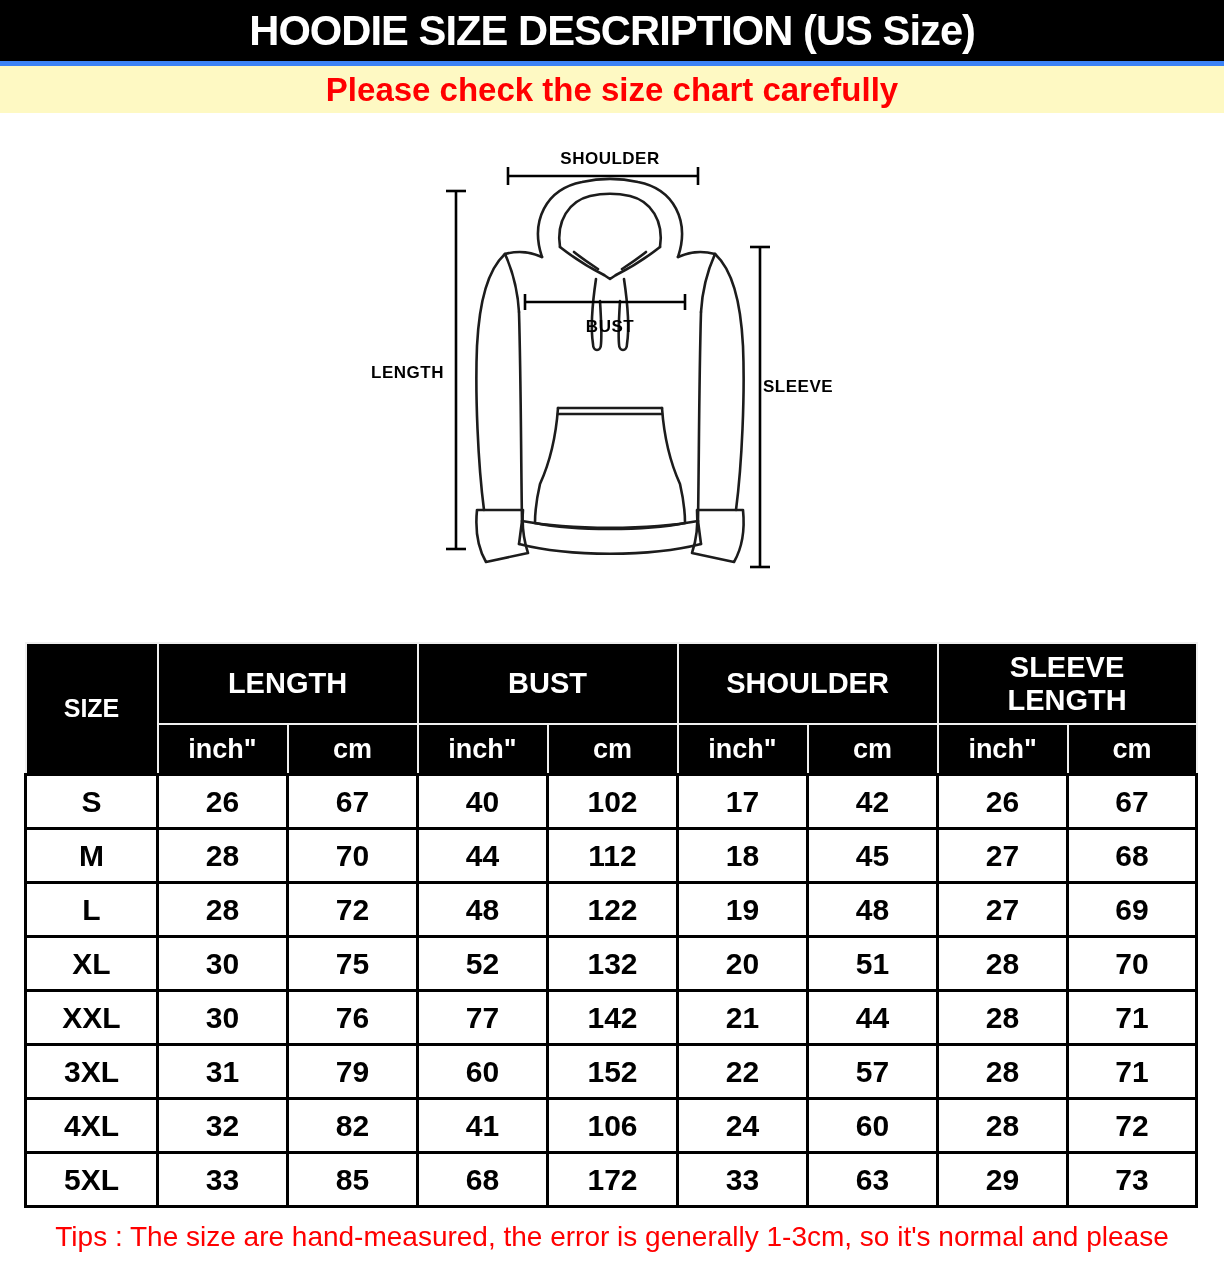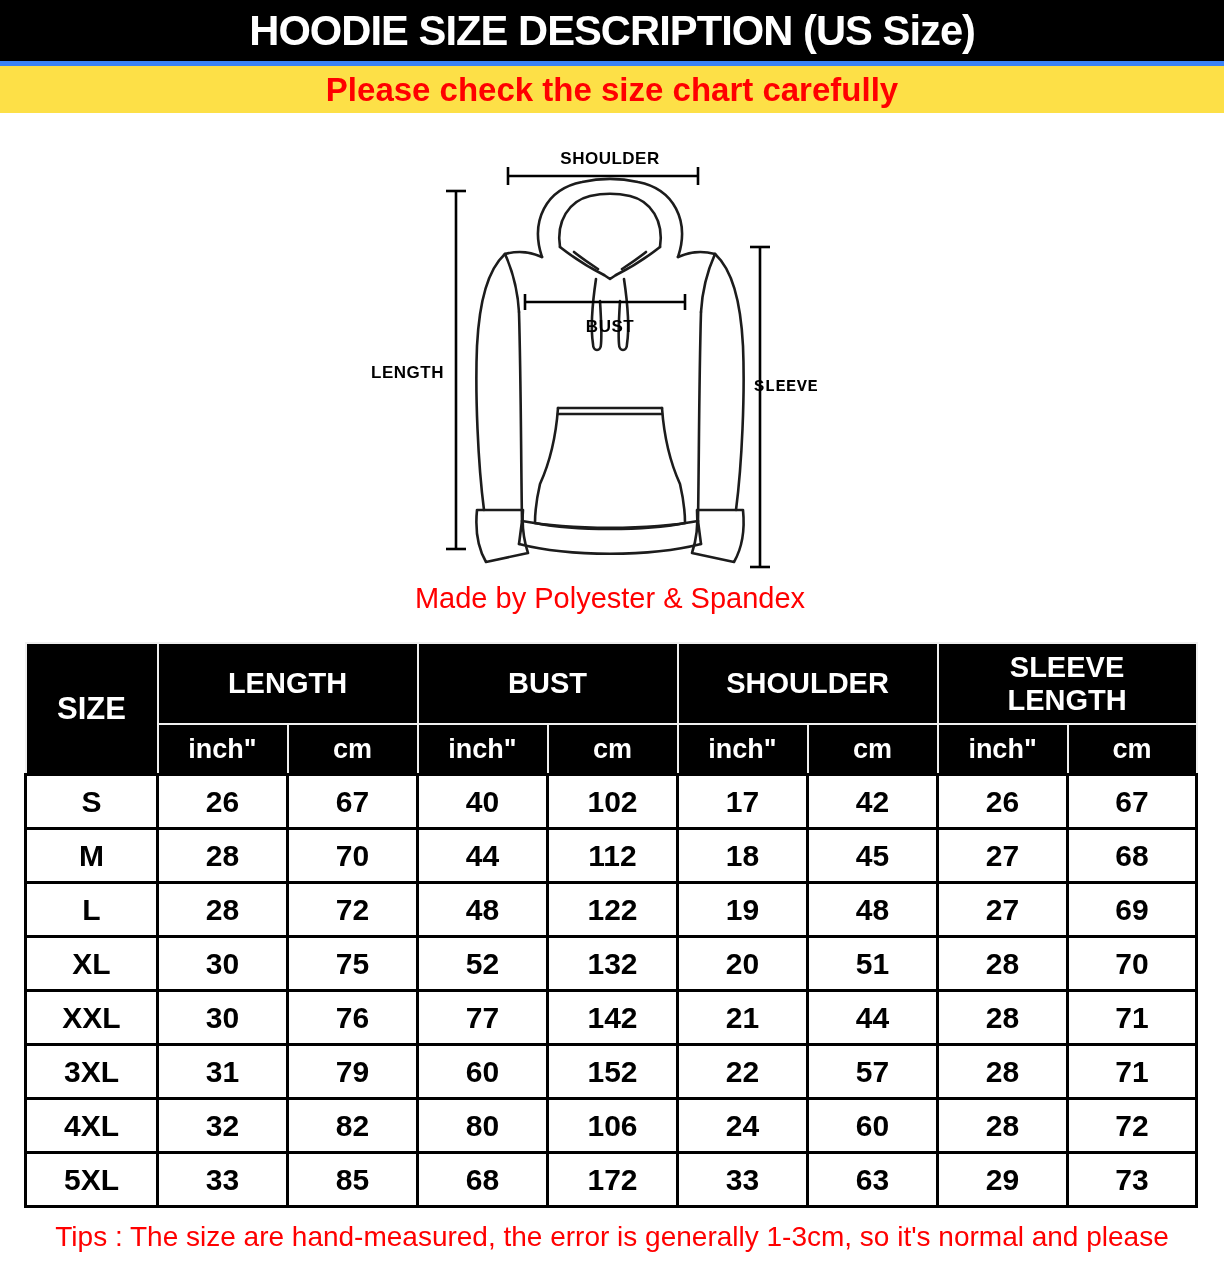--- a/index.html
+++ b/index.html
@@ -1,37 +1,37 @@
 <!DOCTYPE html>
 <html><head>
 <meta charset="utf-8">
 <style>
   html,body{margin:0;padding:0;background:#fff;}
   body{width:1224px;height:1273px;font-family:"Liberation Sans",sans-serif;overflow:hidden;}
 
   
   .title-bar{height:61px;background:#000;display:flex;align-items:center;justify-content:center;border-bottom:5px solid #3b82f6;}
   .title-bar h1{margin:0;color:#fff;font-size:43px;font-weight:bold;letter-spacing:-1px;transform:scaleX(.97);white-space:nowrap;}
-  .subtitle-bar{height:47px;background:#fde047;display:flex;align-items:center;justify-content:center;}
+  .subtitle-bar{height:47px;background:#fef9c3;display:flex;align-items:center;justify-content:center;}
   .subtitle-bar h2{margin:0;color:#ff0000;font-size:33px;font-weight:bold;white-space:nowrap;}
 
   
   .diagram{position:relative;width:560px;height:475px;margin:18px 0 0 330px;}
   .diagram svg{position:absolute;left:0;top:0;}
   .dlabel{position:absolute;font-weight:bold;font-size:17px;color:#000;letter-spacing:.5px;}
   .lbl-shoulder{top:18px;left:210px;width:140px;text-align:center;}
   .lbl-length{top:232px;left:14px;width:100px;text-align:right;}
   .lbl-bust{top:186px;left:220px;width:120px;text-align:center;}
-  .lbl-sleeve{top:246px;left:424px;font-family:Liberation Mono, monospace;}
+  .lbl-sleeve{top:246px;left:433px;}
   .made-by{position:absolute;top:451px;left:0;width:100%;margin:0;text-align:center;color:#ff0000;font-size:29px;font-weight:normal;}
 
   
   table.size-chart{margin:36px 0 0 24px;width:1171px;border-collapse:collapse;table-layout:fixed;}
   .size-chart thead th{background:#000;color:#fff;border:2px solid #efefef;font-weight:bold;}
-  .th-size{font-size:31px;}
+  .th-size{font-size:25px;}
   .th-group{font-size:29px;height:77px;line-height:1.12;}
   .th-wrap{padding:0 34px;}
   .th-unit{font-size:27px;height:46px;}
   .size-chart tbody td{background:#fff;border:3px solid #000;height:49px;text-align:center;vertical-align:middle;font-size:30px;font-weight:bold;color:#000;}
   .c-in{color:#ff0000;}
 
   
   .tips{margin:9px 0 0 0;text-align:center;color:#ff0000;font-size:28px;line-height:39px;}
   .tips p{margin:8px;}
 </style>
@@ -104,21 +104,20 @@
         <path d="M 430,116 V 436"></path>
           <path d="M 420,116 H 440"></path>
           <path d="M 420,436 H 440"></path>
       </g>
     </g>
   </svg>
   <span class="dlabel lbl-shoulder">SHOULDER</span>
   <span class="dlabel lbl-length">LENGTH</span>
   <span class="dlabel lbl-bust">BUST</span>
   <span class="dlabel lbl-sleeve">SLEEVE</span>
-  <p class="made-by">Made by Polyester &amp; Spandex</p>
 </section>
 
 <table class="size-chart">
   <colgroup>
     <col style="width:132px">
       <col style="width:130px">
       <col style="width:130px">
       <col style="width:130px">
       <col style="width:130px">
       <col style="width:130px">
@@ -209,21 +208,21 @@
       <td class="c-cm">152</td>
       <td class="c-in">22</td>
       <td class="c-cm">57</td>
       <td class="c-in">28</td>
       <td class="c-cm">71</td>
     </tr>
     <tr>
       <td class="c-size">4XL</td>
       <td class="c-in">32</td>
       <td class="c-cm">82</td>
-      <td class="c-in">80</td>
+      <td class="c-in">41</td>
       <td class="c-cm">106</td>
       <td class="c-in">24</td>
       <td class="c-cm">60</td>
       <td class="c-in">28</td>
       <td class="c-cm">72</td>
     </tr>
     <tr>
       <td class="c-size">5XL</td>
       <td class="c-in">33</td>
       <td class="c-cm">85</td>

